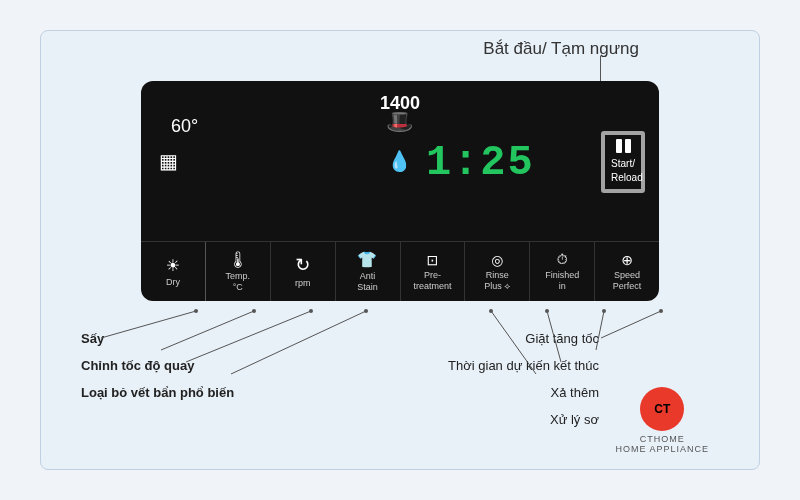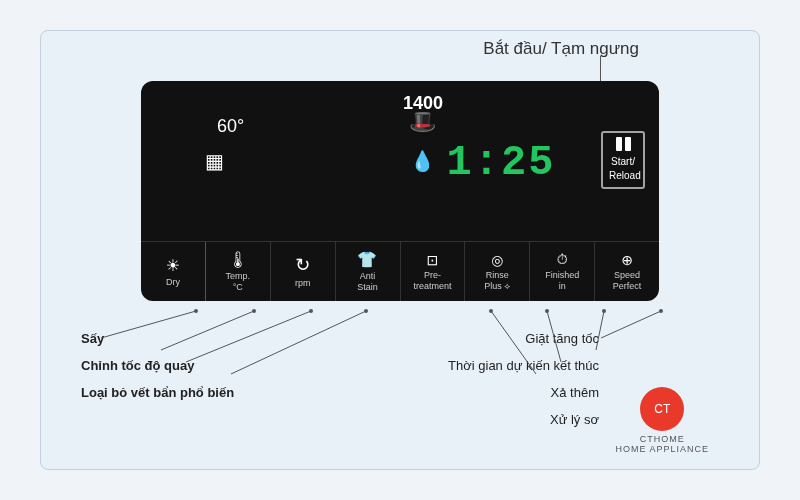--- a/index.html
+++ b/index.html
@@ -62,21 +62,20 @@
       height: 220px;
       background: #111;
       border-radius: 12px;
     }
 
     
     .display-top {
       position: relative;
       height: 160px;
       padding: 28px 16px;
-      margin-left: 46px;
     }
 
     .rpm-display {
       position: absolute;
       top: 12px;
       left: 50%;
       transform: translateX(-50%);
       color: #fff;
       font-size: 18px;
       font-weight: bold;
@@ -131,21 +130,21 @@
 
     
     .start-reload {
       position: absolute;
       top: 50px;
       right: 14px;
       color: #fff;
       font-size: 10px;
       text-align: center;
       line-height: 1.4;
-      border: 2px solid #a3a3a3;
+      border: 4px solid #a3a3a3;
       padding: 4px 6px;
       border-radius: 3px;
       width: 44px;
     }
 
     .start-reload .indicator {
       display: flex;
       gap: 3px;
       justify-content: center;
       margin-bottom: 4px;
@@ -243,23 +242,23 @@
     }
 
     .cthome-circle {
       width: 44px;
       height: 44px;
       background: #e8392a;
       border-radius: 50%;
       display: flex;
       align-items: center;
       justify-content: center;
-      color: #ffffff;
+      color: #000000;
       font-size: 12px;
-      font-weight: normal;
+      font-weight: bold;
       margin: 0 auto 3px;
     }
 
     .cthome-text {
       font-size: 9px;
       color: #555;
       letter-spacing: 1px;
     }
 
     

